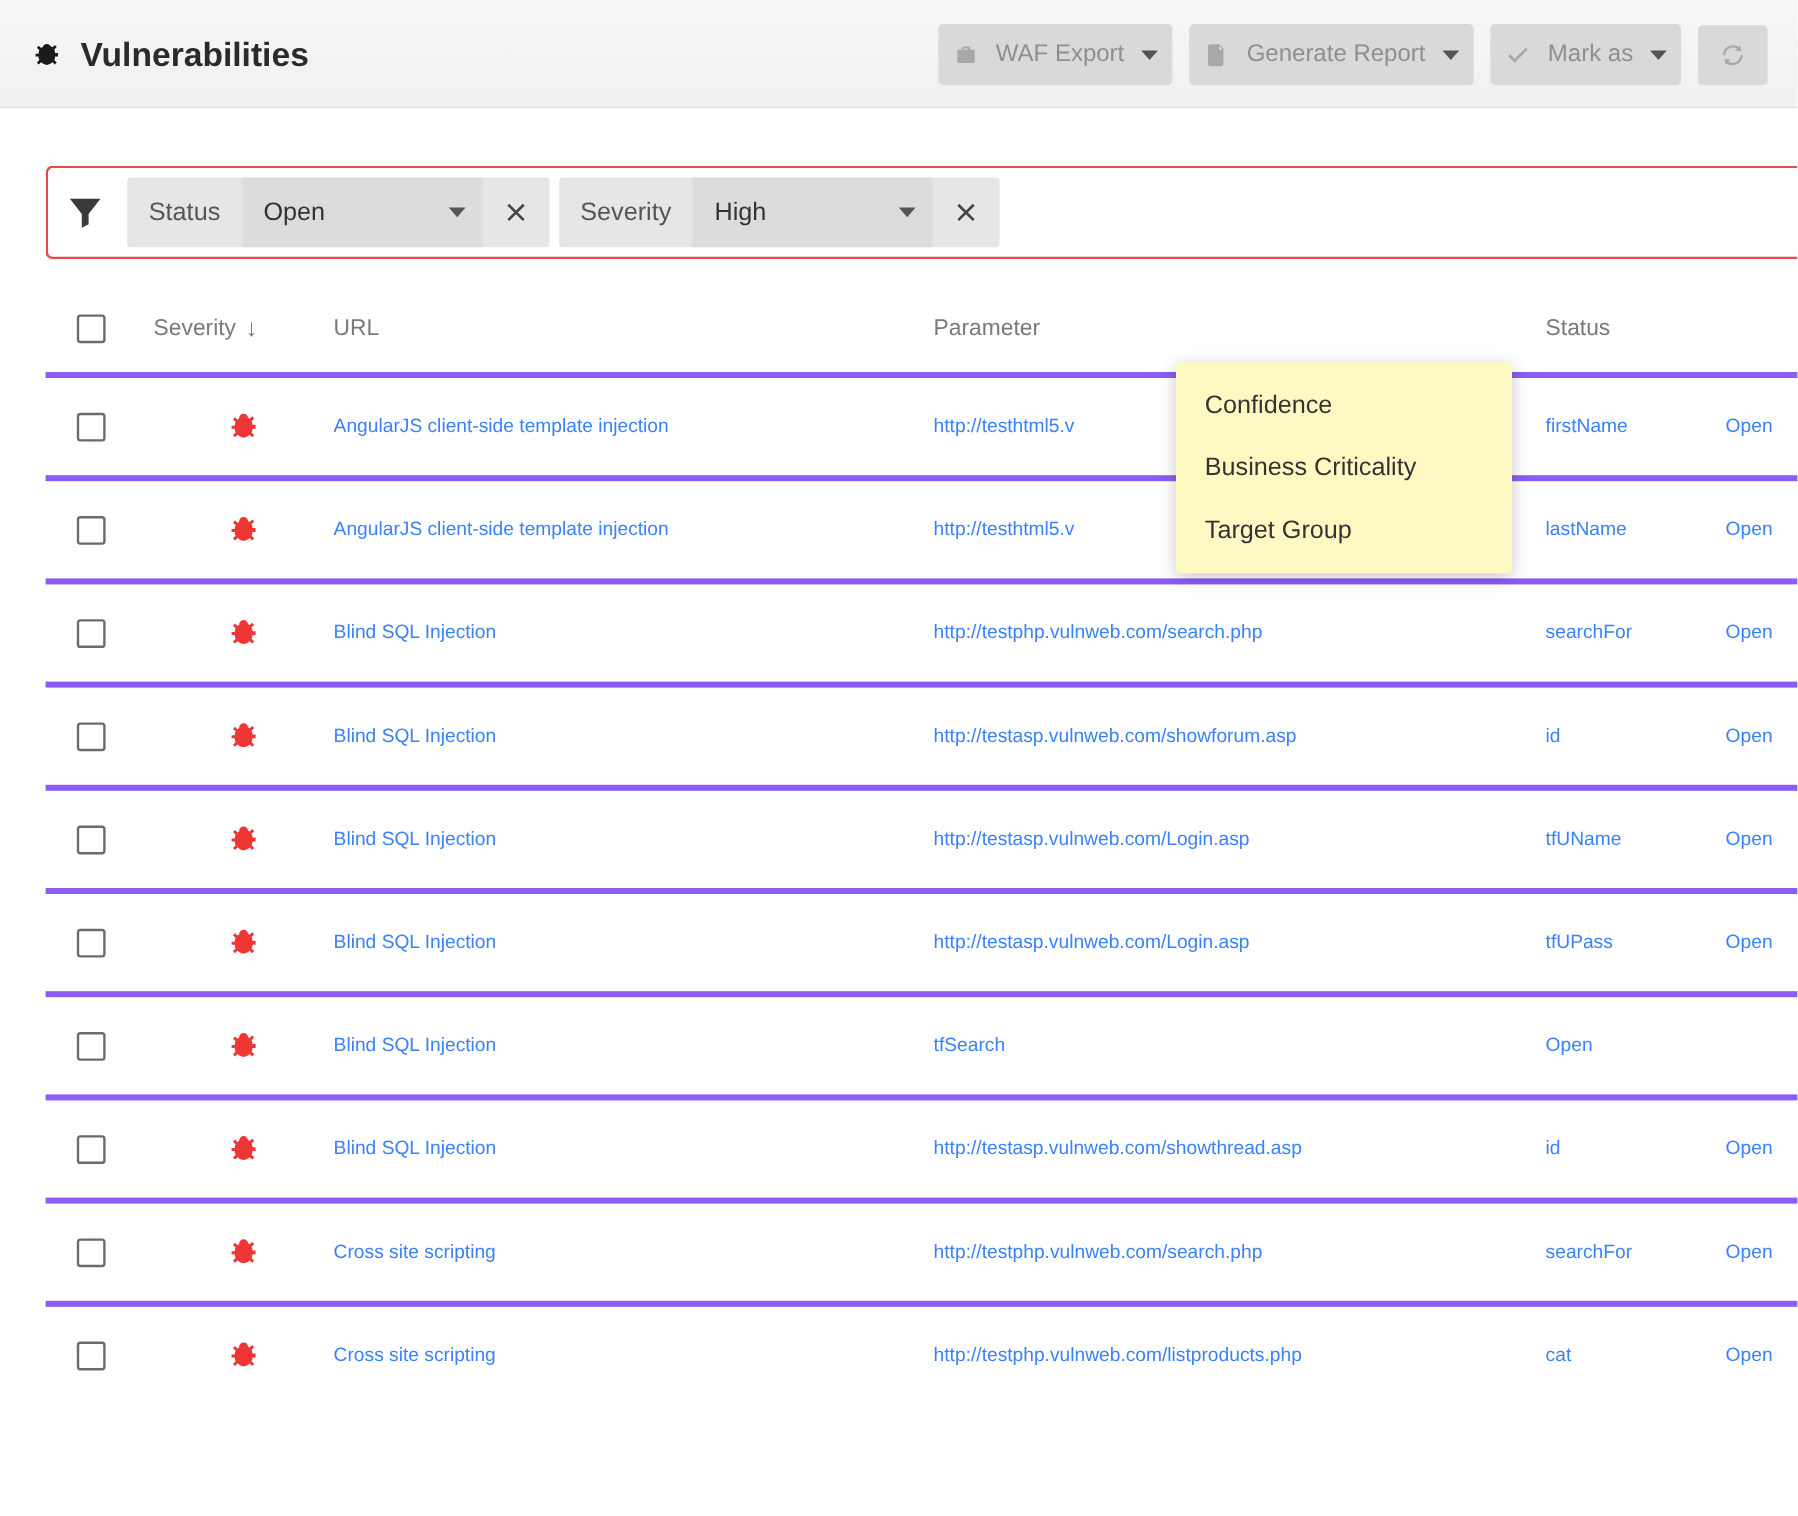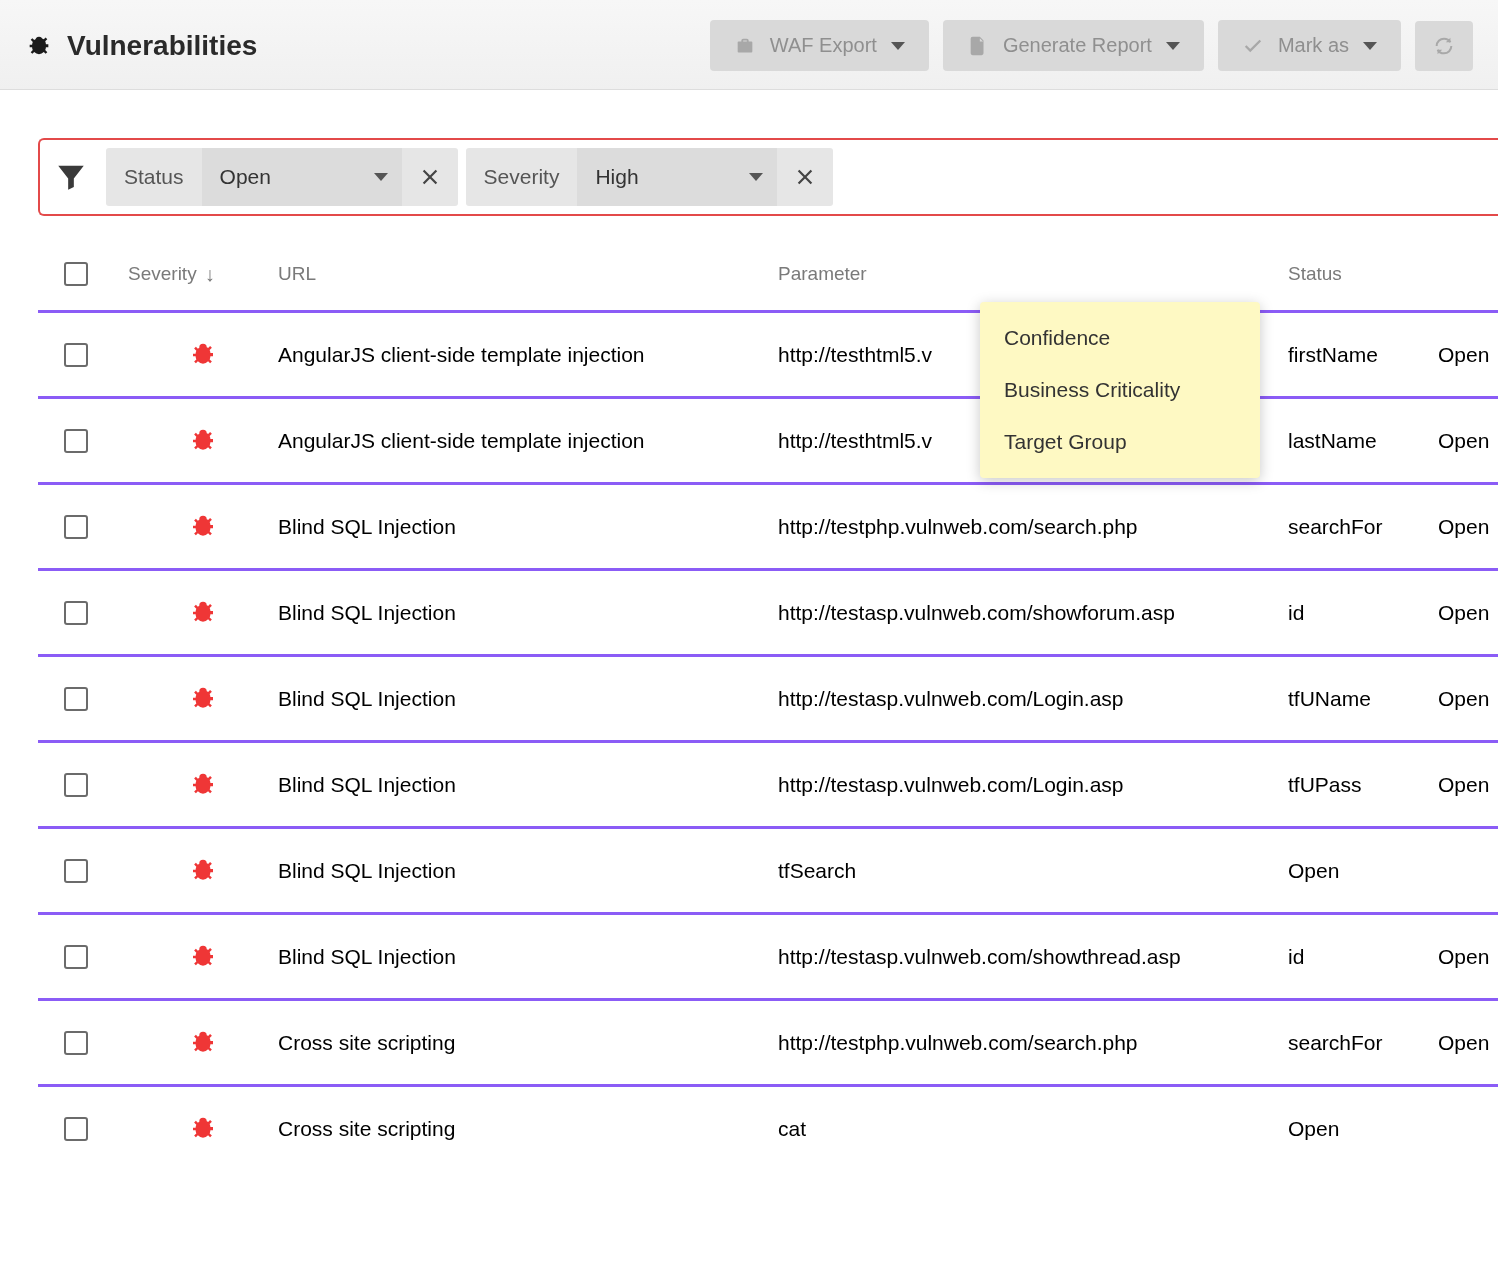--- a/index.html
+++ b/index.html
@@ -2,21 +2,21 @@
 <html><head>
 <meta charset="utf-8">
 <style>
 * { box-sizing: border-box; margin: 0; padding: 0; }
 body { font-family: "Segoe UI", "Helvetica Neue", Arial, sans-serif; background: #fff; color: #333; font-size: 20px; overflow: hidden; }
 
 
 .topbar { display: flex; align-items: center; padding: 20px 25px 18px 25px; border-bottom: 1px solid #ddd; background: linear-gradient(#f7f7f7,#f0f0f0); }
 .topbar-title { display: flex; align-items: center; font-size: 28px; font-weight: 600; color: #2a2a2a; flex: 0 0 auto; margin-right: auto; }
 .topbar-title .icon { width: 28px; height: 28px; margin-right: 14px; }
-.btn { display: inline-flex; align-items: center; background: #d9d9d9; color: #8f8f8f; padding: 14px 24px; border-radius: 4px; margin-left: 14px; font-size: 20px; cursor: pointer; user-select: none; }
+.btn { display: inline-flex; align-items: center; background: #d9d9d9; color: #8f8f8f; padding: 14px 12px; border-radius: 4px; margin-left: 14px; font-size: 20px; cursor: pointer; user-select: none; }
 .btn .icon { width: 22px; height: 22px; margin-right: 14px; fill: #a8a8a8; }
 .btn .caret { margin-left: 14px; }
 .btn.iconbtn { padding: 14px 18px; }
 .btn.iconbtn .icon { margin: 0; }
 
 
 .content { padding: 48px 0 0 38px; position: relative; }
 
 
 .filterbar { border: 2px solid #e34a4a; border-right: none; border-radius: 6px 0 0 6px; padding: 8px 8px; display: flex; align-items: center; gap: 8px; }
@@ -31,21 +31,21 @@
 
 .dropdown { position: absolute; top: 212px; left: 980px; width: 280px; background: #fef9c3; border-radius: 4px; box-shadow: 0 3px 14px rgba(0,0,0,0.22); padding: 10px 0; z-index: 50; }
 .dropdown-item { padding: 14px 24px; font-size: 21px; color: #333; cursor: pointer; }
 
 
 .table { width: 100%; margin-top: 36px; }
 .thead, .trow { display: grid; grid-template-columns: 90px 150px 500px 510px 150px 120px; align-items: center; }
 .thead { color: #7a7a7a; font-size: 19px; padding: 10px 0 24px 0; }
 .thead .th { display: flex; align-items: center; gap: 8px; }
 .sort-arrow { font-size: 20px; color: #7a7a7a; }
-.trow { border-top: 3px solid #8b5cf6; height: 86px; font-size: 21px; color: #000000; }
+.trow { border-top: 5px solid #8b5cf6; height: 86px; font-size: 16px; color: #3b82f6; }
 .checkbox { width: 24px; height: 24px; border: 2.5px solid #6b6b6b; border-radius: 3px; margin-left: 26px; cursor: pointer; }
 .sev-cell { display: flex; justify-content: center; }
 .bug { width: 30px; height: 30px; }
 .bug.red path { fill: #ef3636; }
 .cell { white-space: nowrap; overflow: hidden; text-overflow: ellipsis; padding-right: 16px; }
 
 svg { display: block; }
 </style>
 </head>
 <body>
@@ -272,19 +272,20 @@
         <div class="trow">
           <div>
             <div class="checkbox"></div>
           </div>
           <div class="sev-cell">
             <svg class="bug red" viewBox="0 0 24 24">
               <path d="M12 3a3 3 0 013 3H9a3 3 0 013-3zm8 10h-2.07a7 7 0 01-.6 2.5l1.77 1.77-1.41 1.41-1.6-1.6A6.98 6.98 0 0112 19a6.98 6.98 0 01-4.09-1.92l-1.6 1.6-1.41-1.41 1.77-1.77A7 7 0 016.07 13H4v-2h2.07a7 7 0 01.6-2.5L4.9 6.73l1.41-1.41 1.6 1.6A6.98 6.98 0 0112 5c1.54 0 2.96.5 4.09 1.32l1.6-1.6 1.41 1.41-1.77 1.77a7 7 0 01.6 2.5H20v2z"></path>
             </svg>
           </div>
           <div class="cell">Cross site scripting</div>
+          <div class="cell">http://testphp.vulnweb.com/listproducts.php</div>
           <div class="cell">cat</div>
           <div class="cell">Open</div>
         </div>
       </div>
   </div>
 
 </div>
 
 </body></html>

